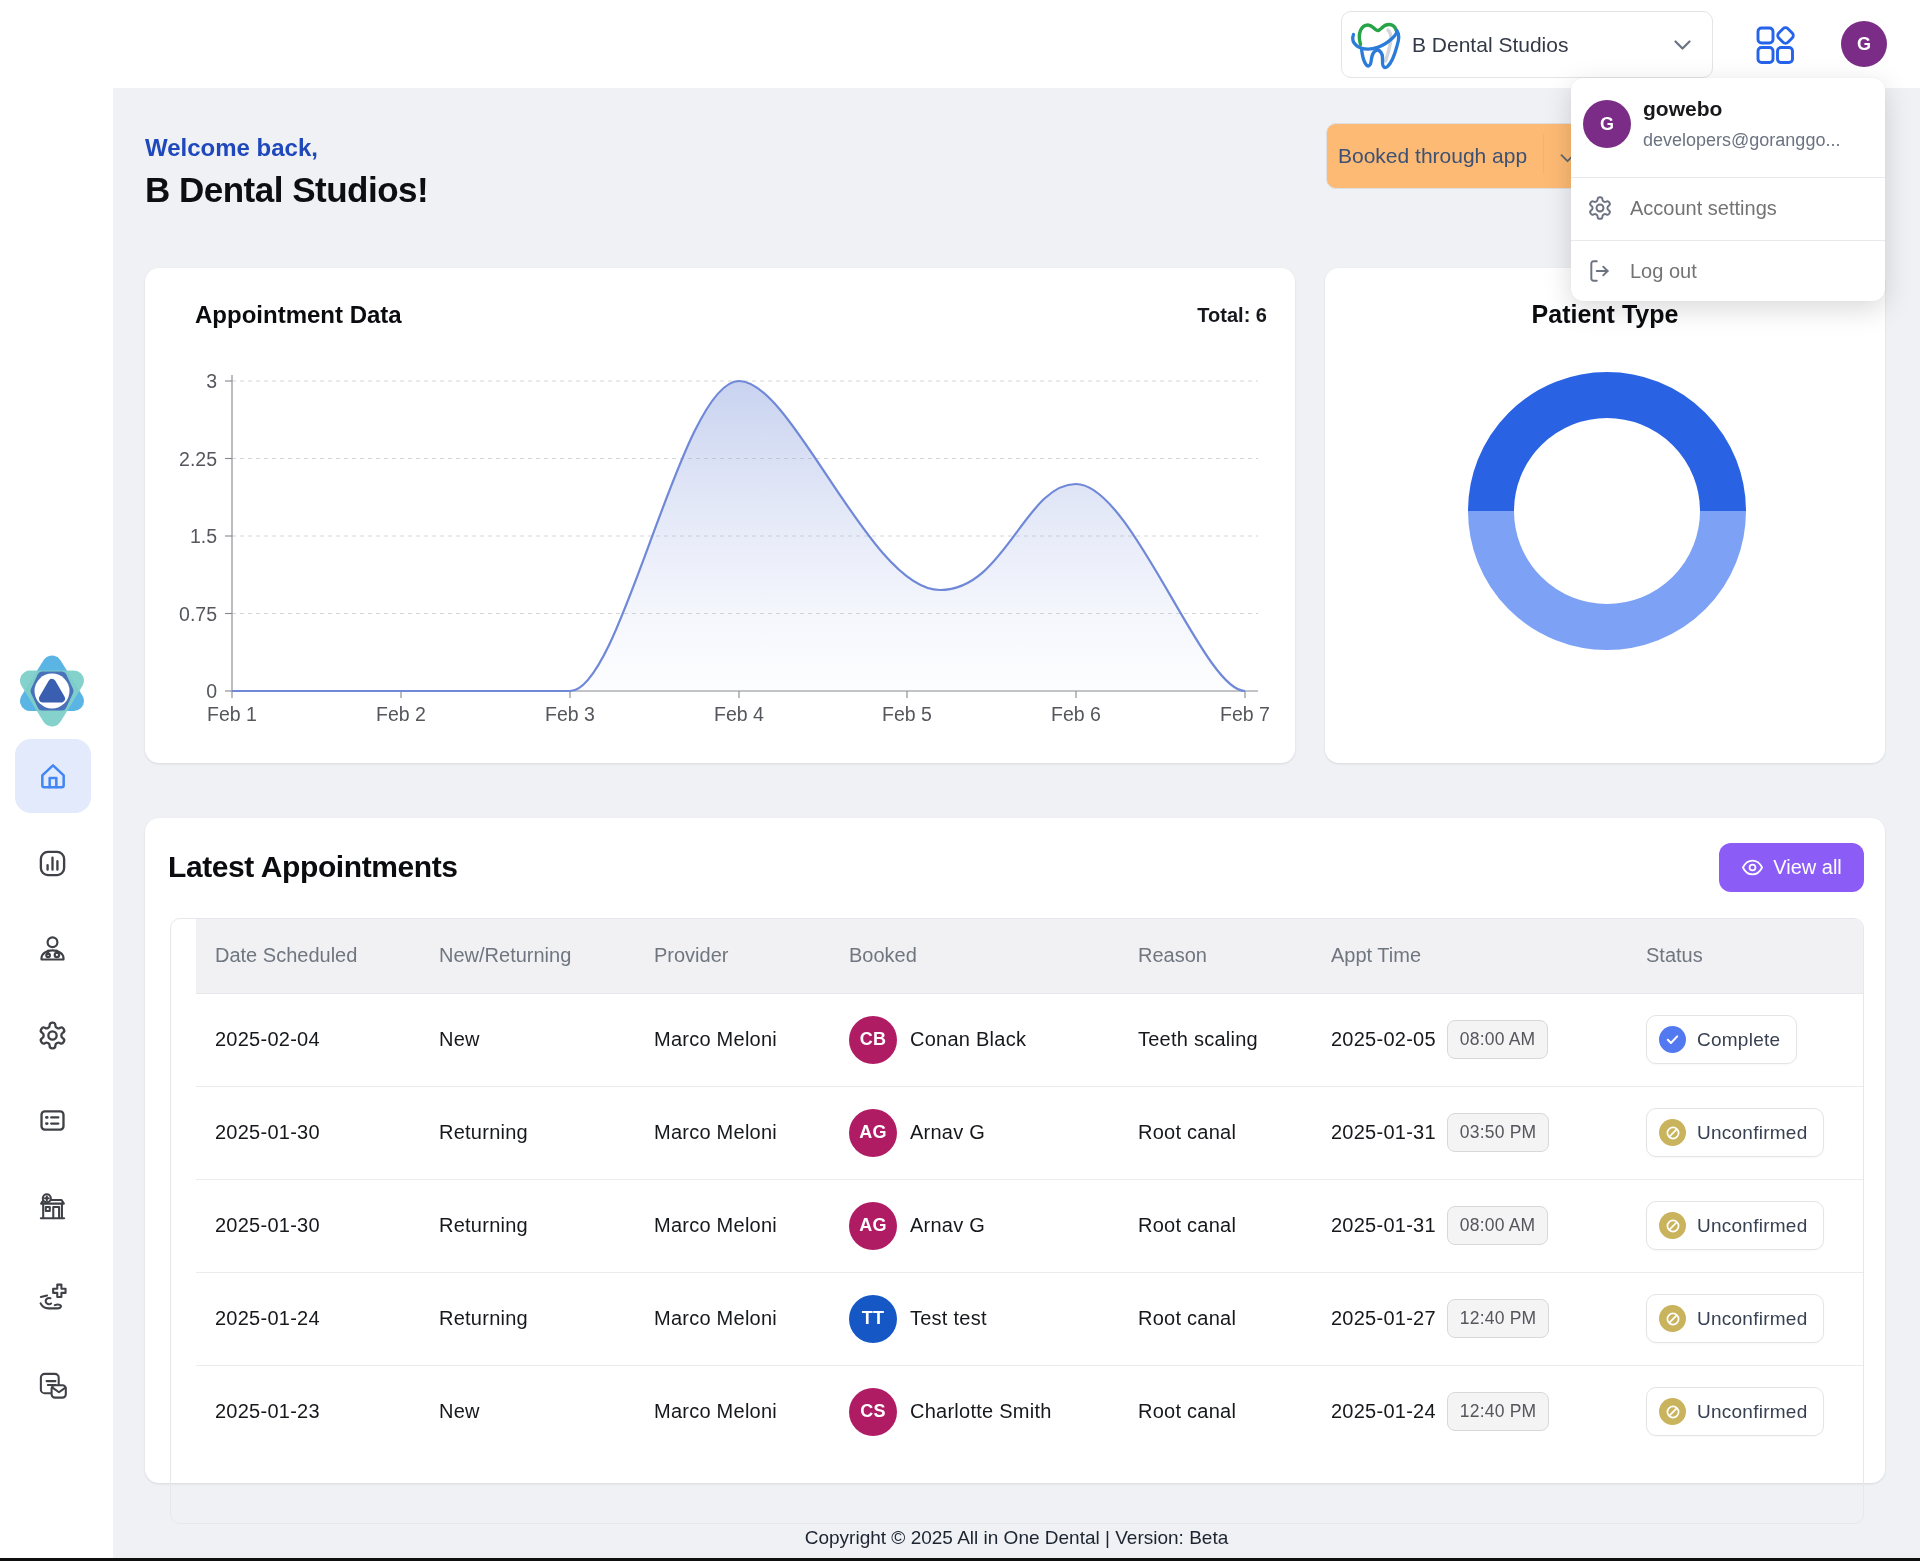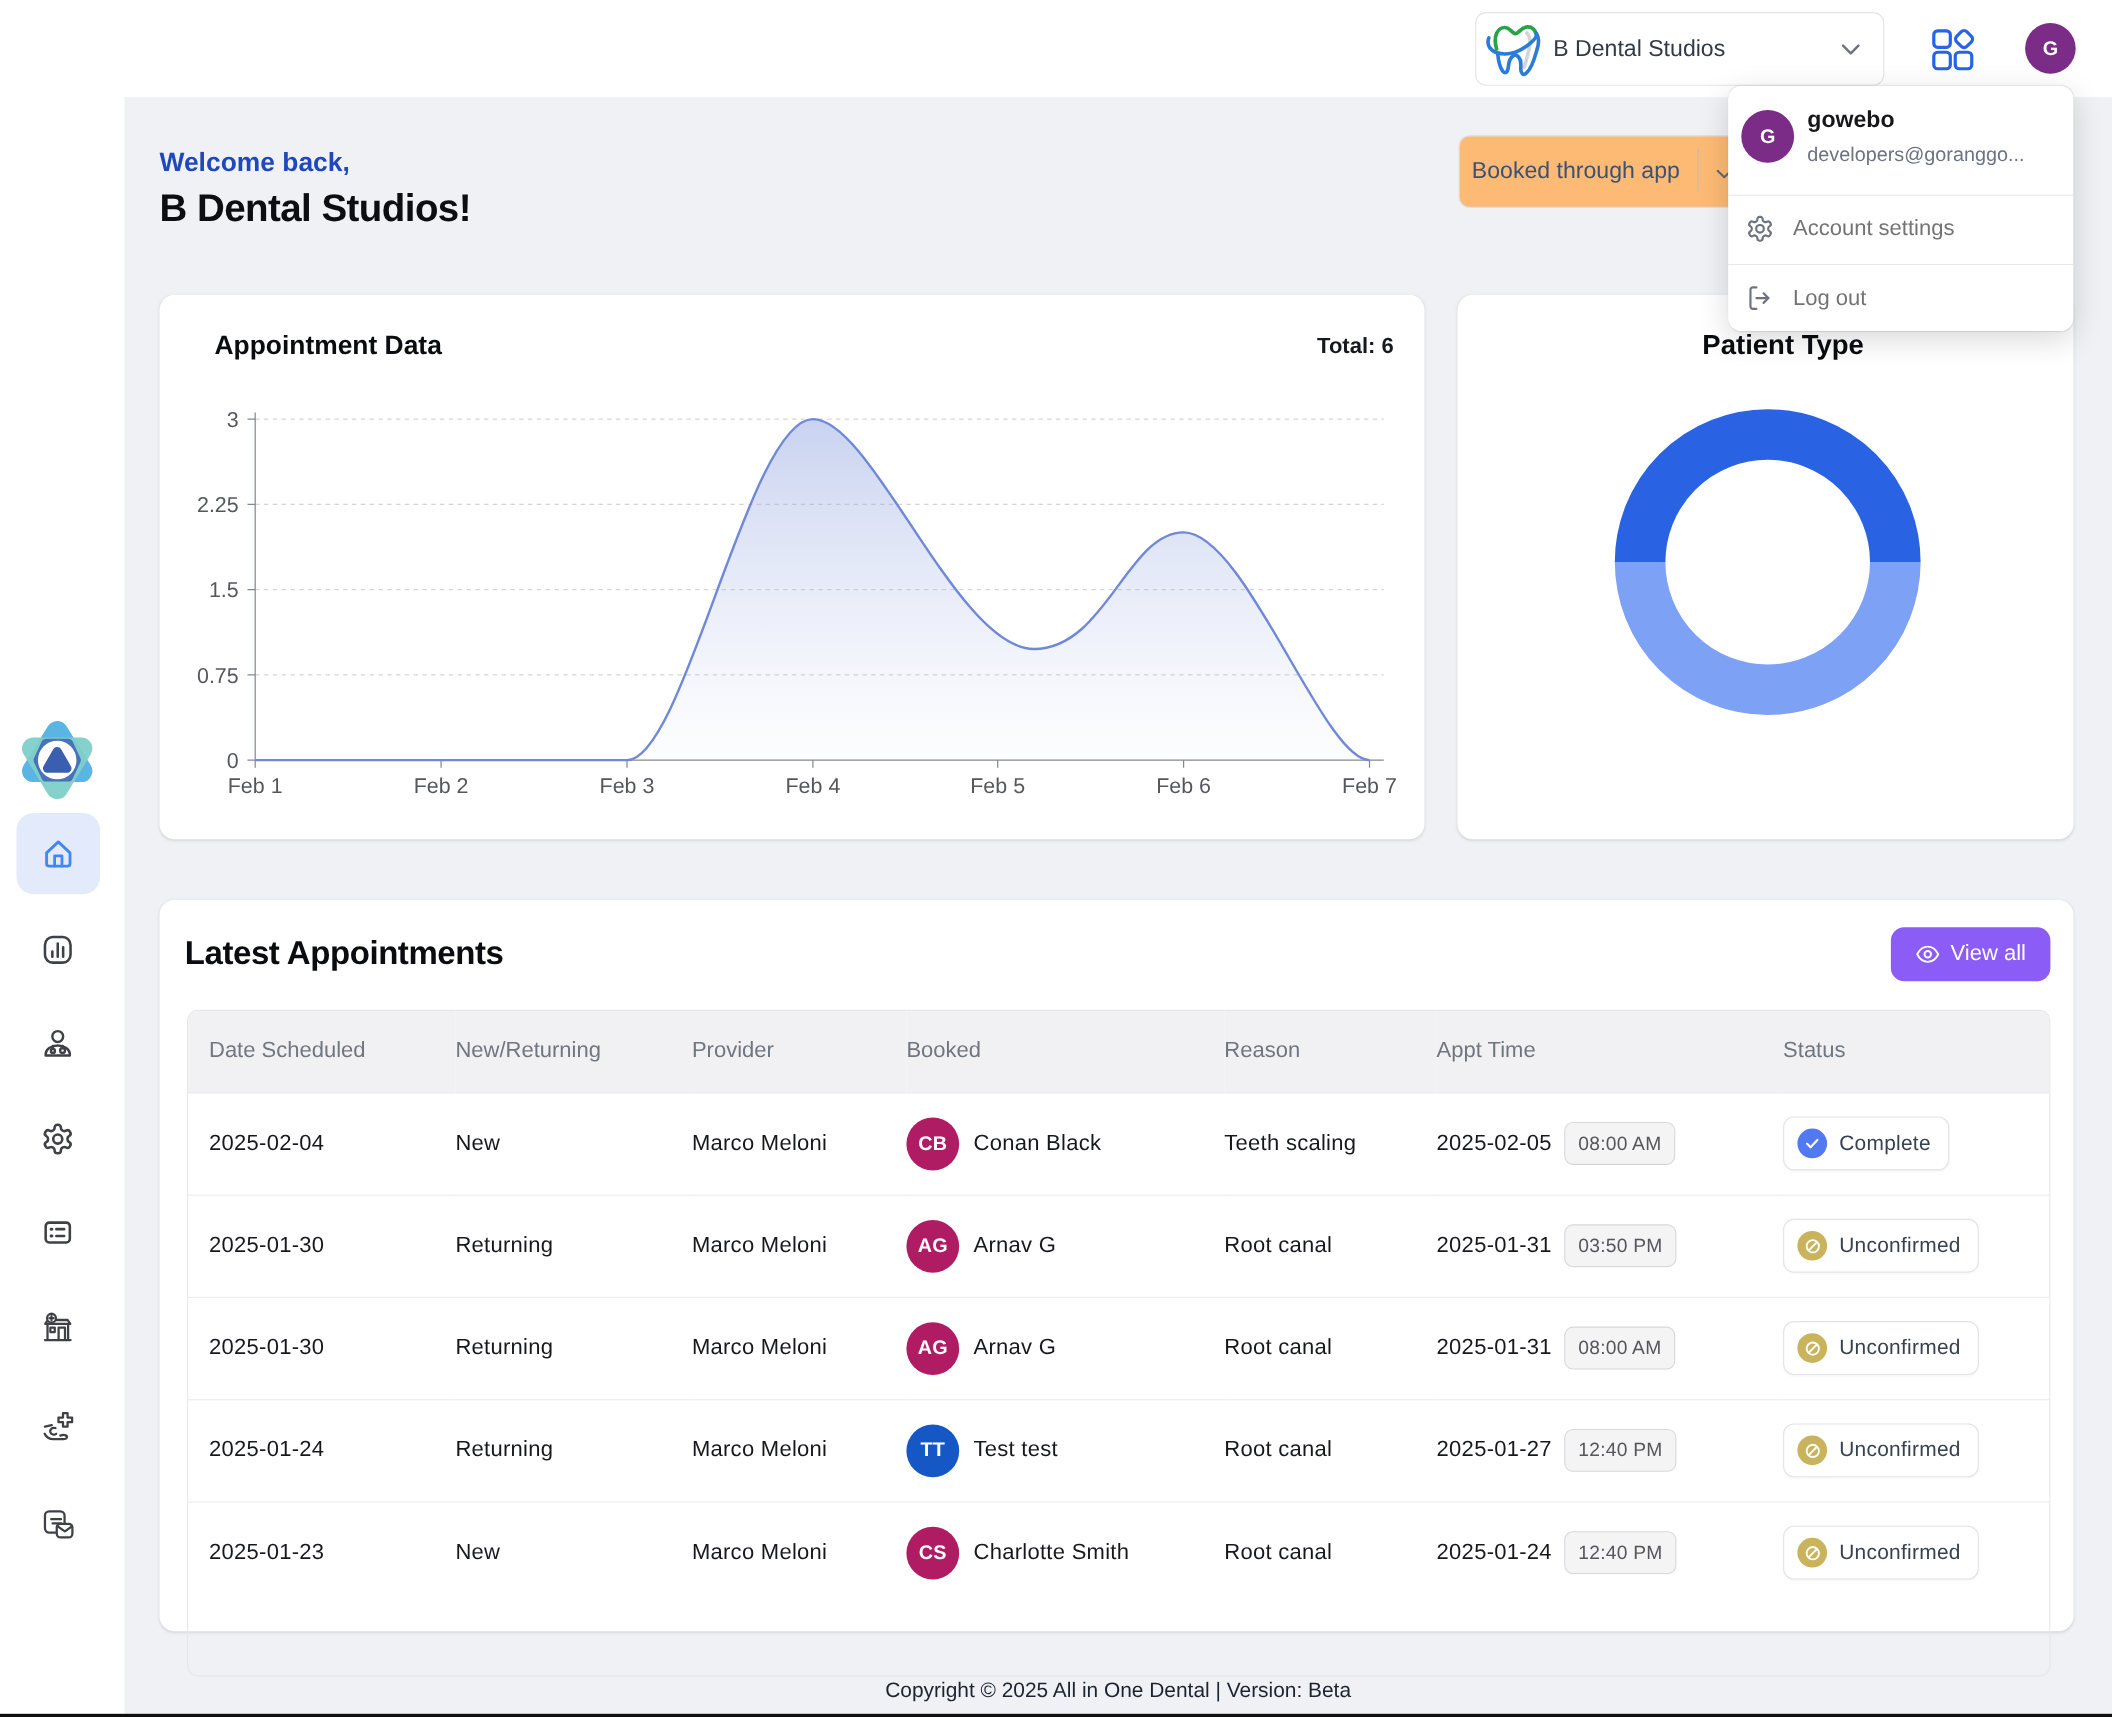--- a/index.html
+++ b/index.html
@@ -25,29 +25,29 @@
 #menu .d2 { position:absolute; left:0; top:162px; width:100%; height:1px; background:#e8e8ea; }
 #menu .mrow { position:absolute; left:16px; font-size:20px; color:#737373; display:flex; align-items:center; gap:17px; }
 
 #welcome { left:145px; top:134px; font-size:24px; font-weight:600; color:#1e48bb; }
 #bigname { left:145px; top:170px; font-size:35px; font-weight:600; color:#0c0e12; letter-spacing:-.5px; }
 
 #card-appt { left:145px; top:268px; width:1150px; height:495px; }
 #appt-title { left:50px; top:33px; font-size:24px; font-weight:bold; color:#0b0c0f; }
 #appt-total { right:28px; top:36px; font-size:20px; font-weight:bold; color:#16181d; }
 #card-donut { left:1325px; top:268px; width:560px; height:495px; }
-#donut-title { width:100%; top:32px; text-align:center; font-size:25px; font-weight:bold; color:#0b0c0f;margin-left:16px; }
+#donut-title { width:100%; top:32px; text-align:center; font-size:25px; font-weight:bold; color:#0b0c0f; }
 #legend { width:100%; top:682px; display:flex; justify-content:center; gap:28px; left:0; top:414px; }
 .lg { display:flex; align-items:center; gap:10px; font-size:20px; color:#1f2937; }
 .lgdot { width:15px; height:15px; border-radius:50%; }
 
 #card-table { left:145px; top:818px; width:1740px; height:665px; }
 #la-title { left:23px; top:32px; font-size:30px; font-weight:bold; color:#0b0c0f; letter-spacing:-.4px; }
 #viewall { left:1574px; top:25px; width:145px; height:49px; background:#8b5cf6; border-radius:12px; color:#fff; font-size:20px; font-weight:500; display:flex; align-items:center; justify-content:center; gap:9px; }
-#tablewrap { left:25px; top:100px; width:1694px; height:606px; border:1px solid #e6e7ea; border-radius:10px; overflow:hidden; }
+#tablewrap { left:25px; top:100px; width:1694px; height:606px; border:1px solid #e6e7ea; border-radius:10px; overflow:hidden;padding-left:25px; }
 table { border-collapse:collapse; width:100%; table-layout:fixed; }
 thead th { background:#f1f1f3; height:74px; font-size:20px; font-weight:normal; color:#6f7680; text-align:left; border-bottom:1px solid #e6e7ea; }
 tbody td { height:93px; font-size:20px; color:#17181c; border-bottom:1px solid #ececef; letter-spacing:.25px; }
 tbody tr:last-child td { border-bottom:none;margin-top:12px; }
 th.c1,td.c1 { padding-left:19px; width:243px; }
 th.c2,td.c2 { width:215px; }
 th.c3,td.c3 { width:195px; }
 th.c4,td.c4 { width:289px; }
 th.c5,td.c5 { width:193px; }
 th.c6,td.c6 { width:315px; }

